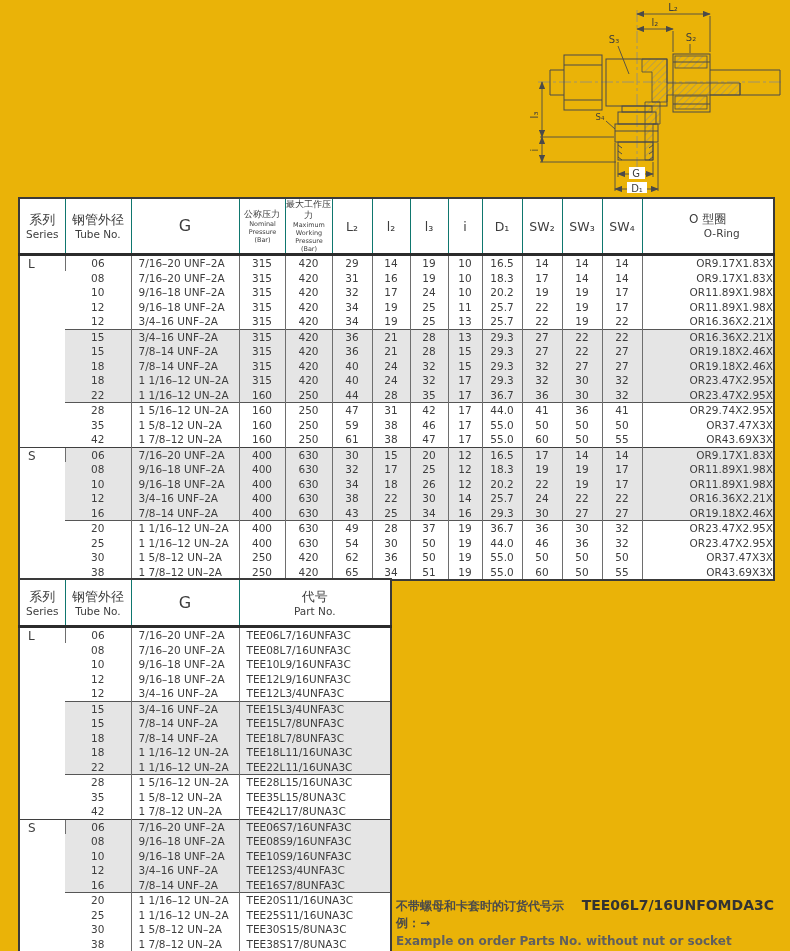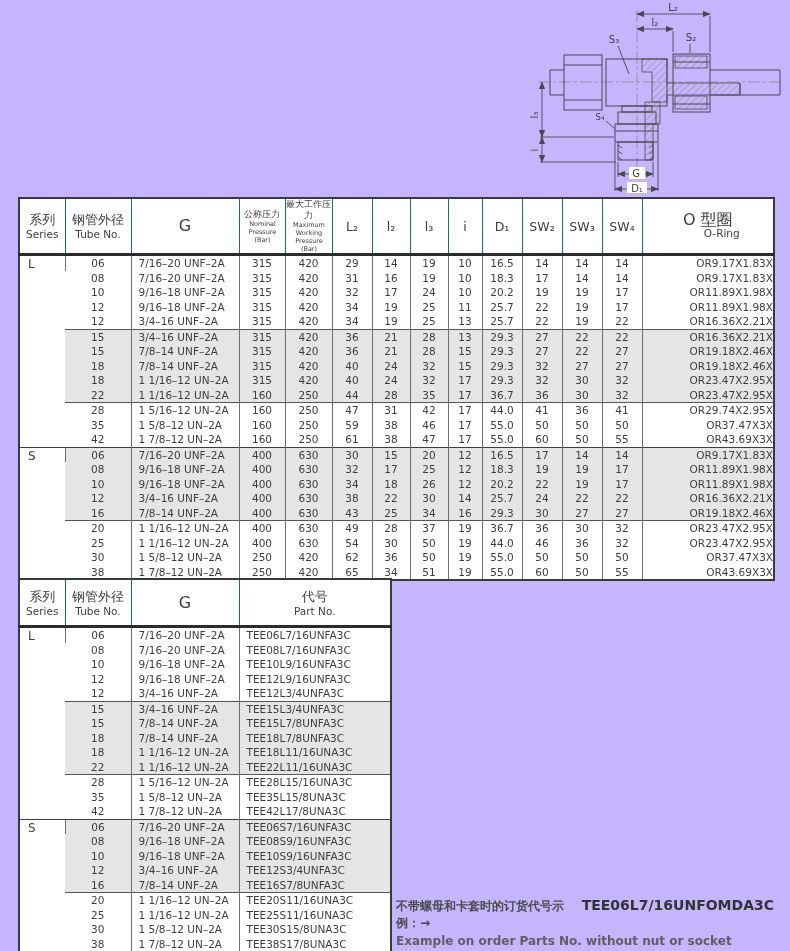--- a/index.html
+++ b/index.html
@@ -1,16 +1,16 @@
 <!DOCTYPE html>
 <html><head>
 <meta charset="utf-8">
 <style>
   html,body{margin:0;padding:0;background:#ffffff;}
-  .page{position:relative;width:790px;height:951px;background:#c4b5fd;overflow:hidden;
+  .page{position:relative;width:790px;height:951px;background:#eab308;overflow:hidden;
         font-family:"DejaVu Sans","Liberation Sans",sans-serif;color:#3d3d3d;}
 
   
   table{border-collapse:collapse;table-layout:fixed;position:absolute;background:#fff;}
   #dim-table{left:18px;top:197px;width:755px;}
   #part-table{left:18px;top:578px;width:372px;}
   table{border:2px solid #3a3a3a;}
   th{border-left:1px solid #0f766e;border-bottom:3px solid #2b2b2b;
      font-weight:normal;vertical-align:middle;padding:0;background:#fff;}
   th:first-child,td:first-child{border-left:none;}
@@ -25,21 +25,21 @@
   td.col-oring{text-align:right;padding-left:6px;}
 
   #dim-table thead th{height:48px;}
   #part-table thead th{height:45px;}
   .h-zh{font-size:13px;line-height:16px;}
   .h-en{font-size:10.5px;line-height:12px;}
   .h-g{font-size:16px;line-height:18px;}
   .h-dim{font-size:12.5px;}
   .h-press-zh{font-size:9px;line-height:11px;}
   .h-press-en{font-size:6.8px;line-height:8px;transform:scale(.95);}
-  .h-oring-zh{font-size:16px;line-height:15px;}
+  .h-oring-zh{font-size:12px;line-height:15px;}
   .h-oring-en{font-size:10.5px;line-height:13px;margin-left:28px;}
 
   
   .order-note{position:absolute;left:396px;top:897px;width:378px;font-weight:bold;}
   .order-note .row1{display:flex;justify-content:space-between;align-items:baseline;}
   .note-zh{font-size:12px;color:#4a4a4a;}
   .note-code{font-size:14px;color:#333;}
   .note-en{font-size:12px;color:#5f5f5f;margin-top:2px;}
 
   

